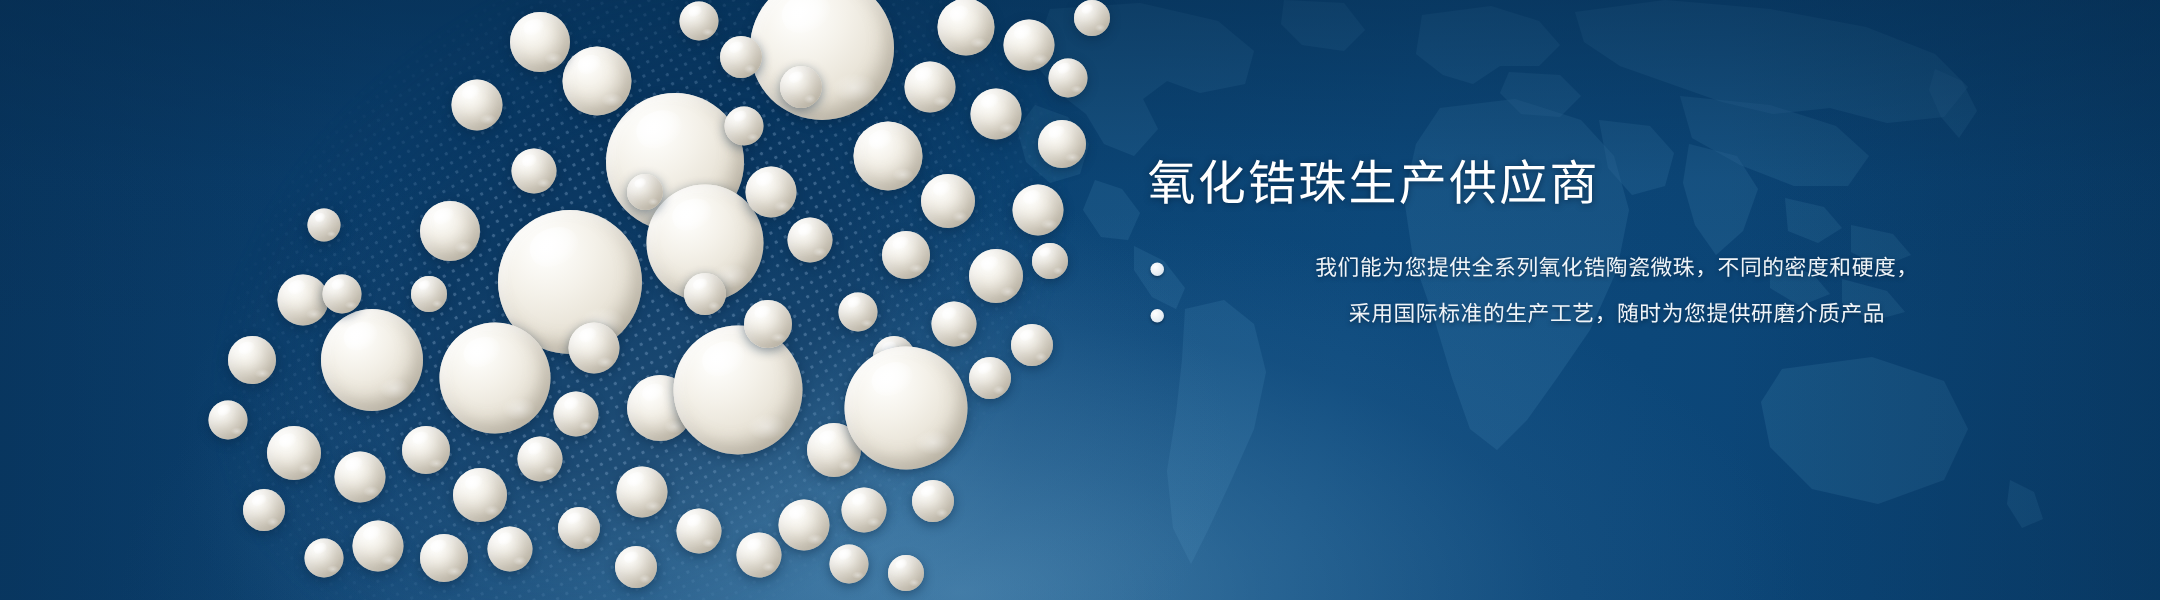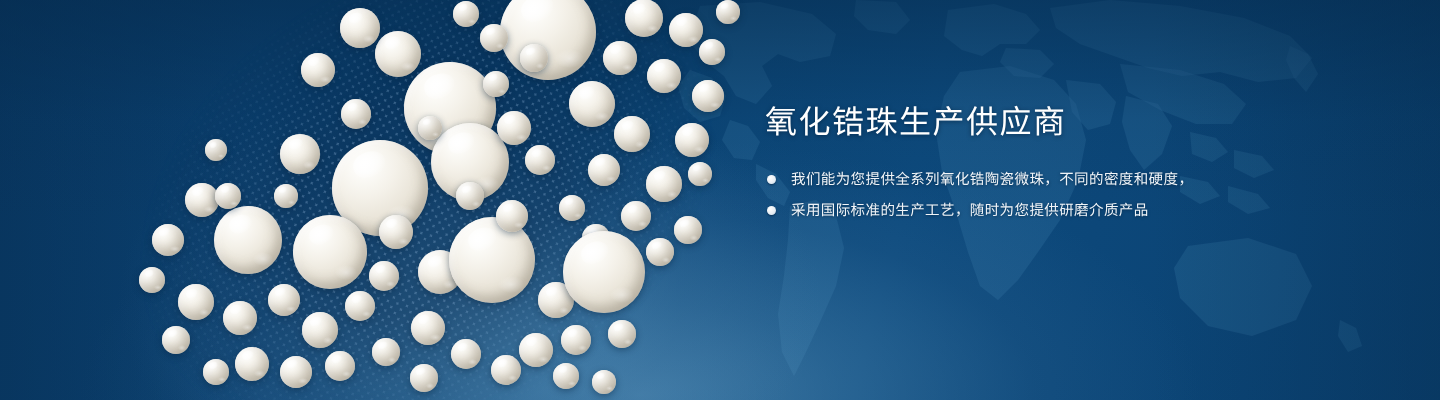--- a/index.html
+++ b/index.html
@@ -154,20 +154,21 @@
   }
   .bullet {
     position: relative;
     padding-left: 26px;
     margin-bottom: 7px;
     font-size: 14.5px;
     line-height: 24px;
     color: #f0f4f8;
     letter-spacing: 0.4px;
     text-shadow: 0 1px 3px rgba(3,28,52,0.6);
+    text-align: center;
   }
   .bullet:last-child { margin-bottom: 18px; }
   .dot {
     position: absolute;
     left: 2px;
     top: 8px;
     width: 9px;
     height: 9px;
     border-radius: 50%;
     background: radial-gradient(circle at 35% 32%, #ffffff 0%, #e8eef4 55%, #c7d6e2 100%);

